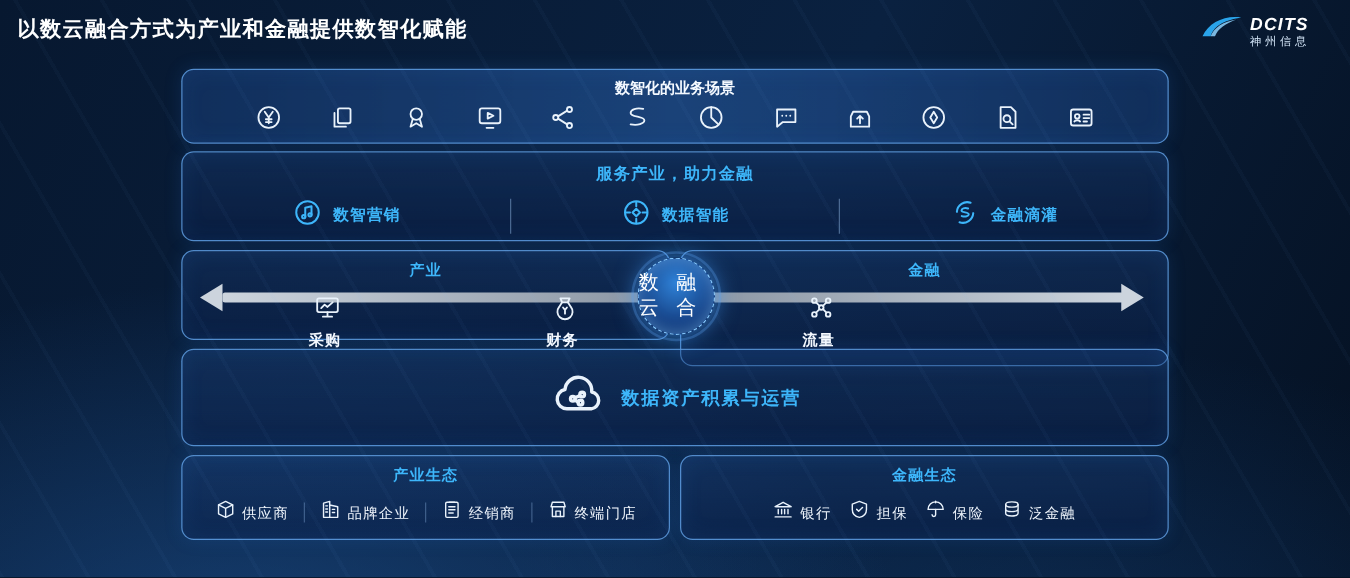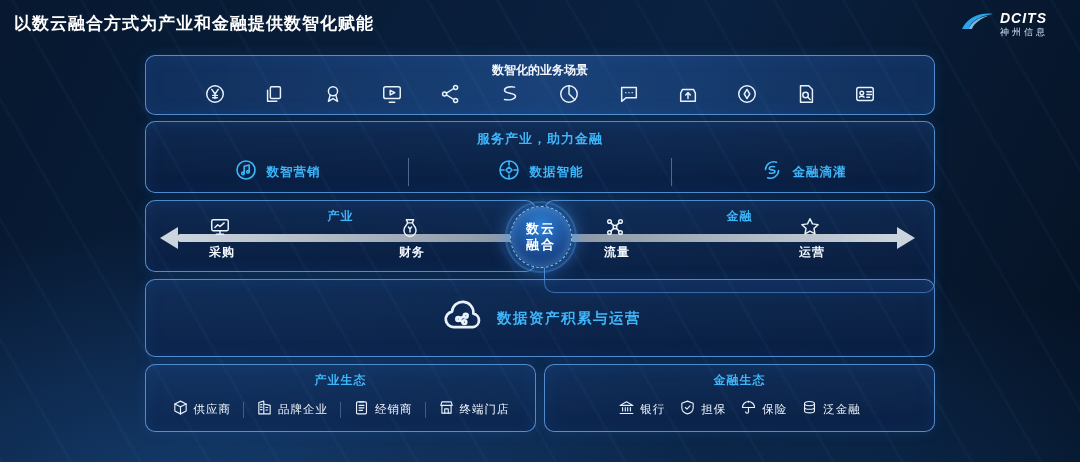--- a/index.html
+++ b/index.html
@@ -50,31 +50,31 @@
   .svc-item{flex:1;display:flex;align-items:center;justify-content:center;gap:9px;}
   .svc-item .lbl{color:#3db6fa;font-weight:bold;font-size:12.5px;letter-spacing:1px;}
   .vdiv{width:1px;height:28px;background:rgba(150,190,235,.45);}
   
   .shaft{position:absolute;height:8px;top:33px;border-radius:2px;}
   .shaft-l{left:32px;width:336px;background:linear-gradient(90deg,#ccd4dd,#8c97a5);}
   .shaft-r{left:22px;width:332px;background:linear-gradient(90deg,#8c97a5,#ccd4dd);}
   .ah{position:absolute;width:0;height:0;top:26px;border-top:11px solid transparent;border-bottom:11px solid transparent;}
   .ah-l{left:14px;border-right:18px solid #ccd4dd;}
   .ah-r{left:352px;border-left:18px solid #ccd4dd;}
-  .node{position:absolute;top:15px;width:64px;text-align:left;z-index:3;}
+  .node{position:absolute;top:34px;width:64px;text-align:right;z-index:3;}
   .node svg{width:22px;height:22px;display:inline-block;background:transparent;}
   .node .lbl{display:block;font-size:12px;font-weight:bold;color:#f4f9ff;margin-top:2px;letter-spacing:1px;}
   
   .fusion{
     position:absolute;left:510px;top:206px;width:60px;height:60px;border-radius:50%;z-index:6;
     background:radial-gradient(circle at 50% 32%, #2f82d8 0%, #17458a 60%, #0d2c5e 100%);
     border:1px dashed #85c8ff;outline:2px solid rgba(90,160,240,.3);outline-offset:3px;
     box-shadow:0 0 20px rgba(70,160,255,.75), inset 0 0 12px rgba(130,195,255,.5);
-    display:flex;flex-direction:column;align-items:center;justify-content:center;
-    color:#fff;font-weight:bold;font-size:13px;line-height:1.25;letter-spacing:2px;
+    display:flex;flex-direction:row;align-items:center;justify-content:center;
+    color:#fff;font-weight:normal;font-size:16px;line-height:1.25;letter-spacing:2px;
   }
   
   .asset-lbl{color:#3db6fa;font-weight:bold;font-size:14.5px;letter-spacing:1.5px;}
   
   .eco-row{display:flex;align-items:center;justify-content:center;margin-top:10px;gap:12px;}
   .eco-row.wide{gap:14px;}
   .eco-item{display:flex;align-items:center;gap:5px;}
   .eco-item svg{width:17px;height:17px;}
   .eco-item .lbl{font-size:11.5px;color:#f0f6fd;letter-spacing:1px;}
   .vdiv-sm{width:1px;height:16px;background:rgba(150,190,235,.35);}
@@ -273,28 +273,20 @@
             <g class="ic">
               <circle cx="6" cy="6" r="2"></circle>
               <circle cx="18" cy="6" r="2"></circle>
               <circle cx="6" cy="18" r="2"></circle>
               <circle cx="18" cy="18" r="2"></circle>
               <circle cx="12" cy="12" r="2"></circle>
               <path d="M7.5 7.5l3 3M16.5 7.5l-3 3M7.5 16.5l3-3M16.5 16.5l-3-3"></path>
             </g>
           </svg></span>
       <span class="lbl">流量</span>
-    </div>
-    <div class="node" style="left:254px">
-      <span><svg viewBox="0 0 24 24">
-            <g class="ic">
-              <path d="M12 3l2.7 5.6 6.1.8-4.5 4.2 1.1 6-5.4-3-5.4 3 1.1-6L3.2 9.4l6.1-.8z"></path>
-            </g>
-          </svg></span>
-      <span class="lbl">运营</span>
     </div>
   </div>
 
   <div class="fusion">
     <span>数云</span>
     <span>融合</span>
   </div>
 
   <div class="panel p-asset">
     <span>

